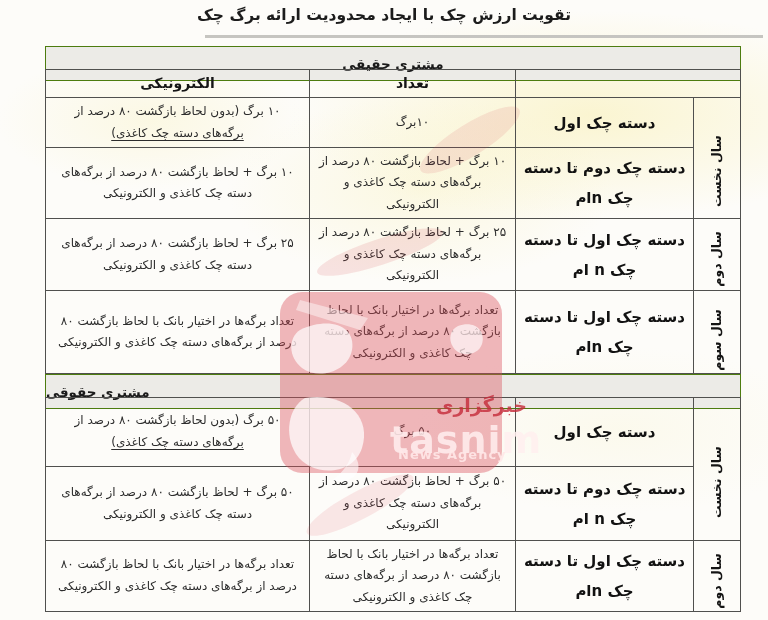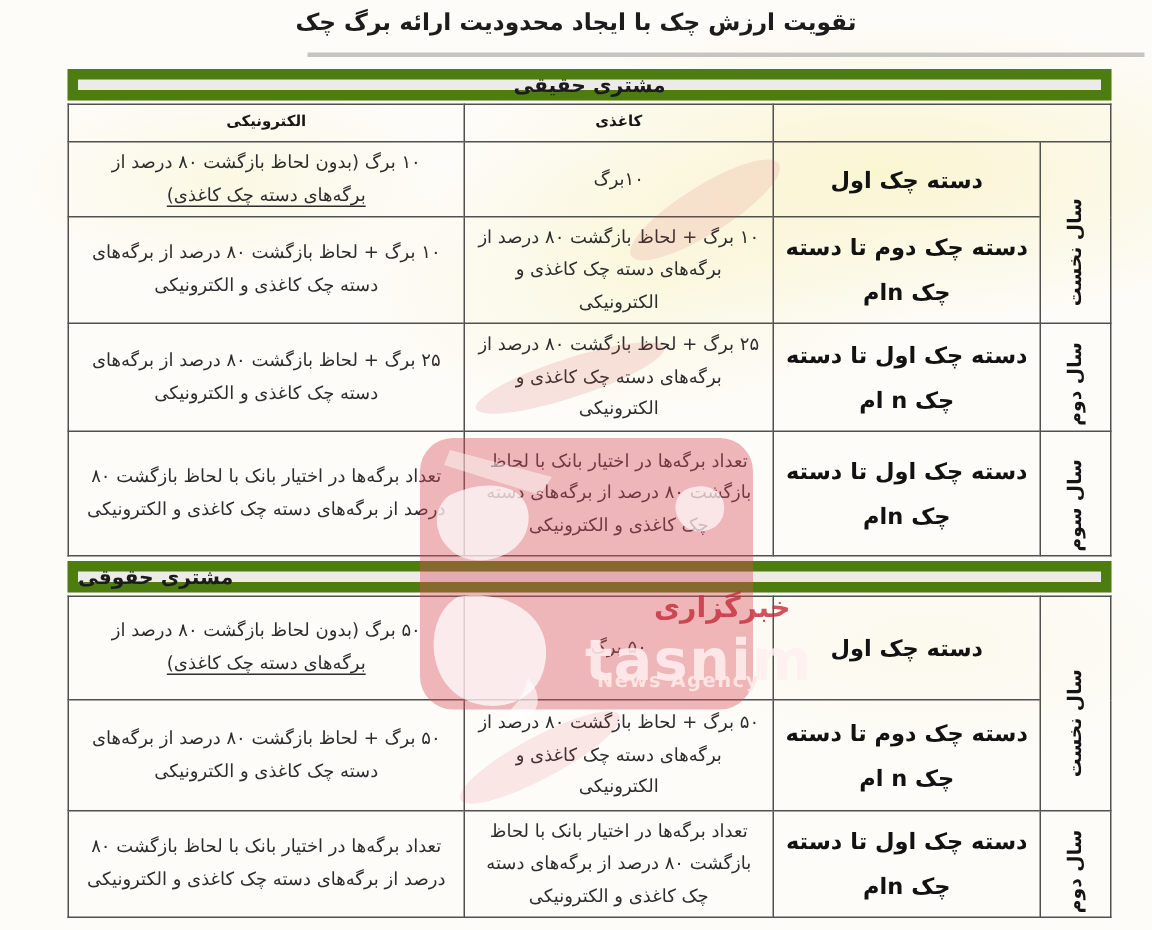--- a/index.html
+++ b/index.html
@@ -20,42 +20,42 @@
   }
   .title{
     position:absolute;top:6px;left:0;width:768px;z-index:2;
     text-align:center;font-size:15.5px;font-weight:bold;color:#1c1c1c;
   }
   .divider{
     position:absolute;top:35px;left:205px;width:558px;height:3px;z-index:2;
     background:#c6c5c1;
   }
   .band{
-    position:absolute;left:45px;width:696px;height:21px;z-index:2;
-    background:#ecebe7;border:7px solid #4d7c0f;box-sizing:border-box;
+    position:absolute;left:45px;width:696px;height:35px;z-index:2;
+    background:#ecebe7;border:1px solid #4d7c0f;box-sizing:border-box;
     display:flex;align-items:center;justify-content:center;
     font-size:13.5px;font-weight:bold;color:#1b1b1b;
   }
   .band1{top:46px;}
   .band2{top:374px;justify-content:flex-end;}
   .tbl{
     position:absolute;left:45px;width:696px;z-index:2;
     border-collapse:collapse;table-layout:fixed;
     border:1.5px solid #3f3f3f;
   }
   .t1{top:69px;}
   .t2{top:397px;}
   .tbl td{
     border:1px solid #50504e;
     text-align:center;vertical-align:middle;
     padding:1px 6px;box-sizing:border-box;
     color:#2d2d2d;font-size:12px;line-height:1.8;
     background:transparent;
   }
-  .tbl td.head{font-weight:bold;font-size:10px;color:#161616;}
+  .tbl td.head{font-weight:bold;font-size:14px;color:#161616;}
   .tbl td.batch{font-weight:bold;font-size:15px;color:#121212;line-height:2.0;}
   .tbl td.year{padding:0;}
   .vtext{
     transform:rotate(-90deg);white-space:nowrap;
     font-weight:bold;font-size:12.5px;color:#141414;letter-spacing:0.5px;
   }
   .u{text-decoration:underline;text-underline-offset:3px;}
   
   .wm{position:absolute;inset:0;z-index:4;pointer-events:none;}
   .wm-square{
@@ -95,21 +95,21 @@
   <table class="tbl t1" dir="rtl">
     <colgroup>
         <col style="width:47px">
         <col style="width:178px">
         <col style="width:206px">
         <col>
       </colgroup>
     <tbody>
         <tr style="height:25px">
       <td colspan="2"></td>
-      <td class="head">کاغذی</td>
+      <td class="head">تعداد</td>
       <td class="head">الکترونیکی</td>
     </tr>
     <tr style="height:50px">
       <td class="year" rowspan="2">
             <div class="vtext">سال نخست</div>
           </td>
       <td class="batch">دسته چک اول</td>
       <td>۱۰برگ</td>
       <td><span>۱۰ برگ (بدون لحاظ بازگشت ۸۰ درصد از</span> <span class="u">برگه‌های دسته چک کاغذی)</span></td>
     </tr>

